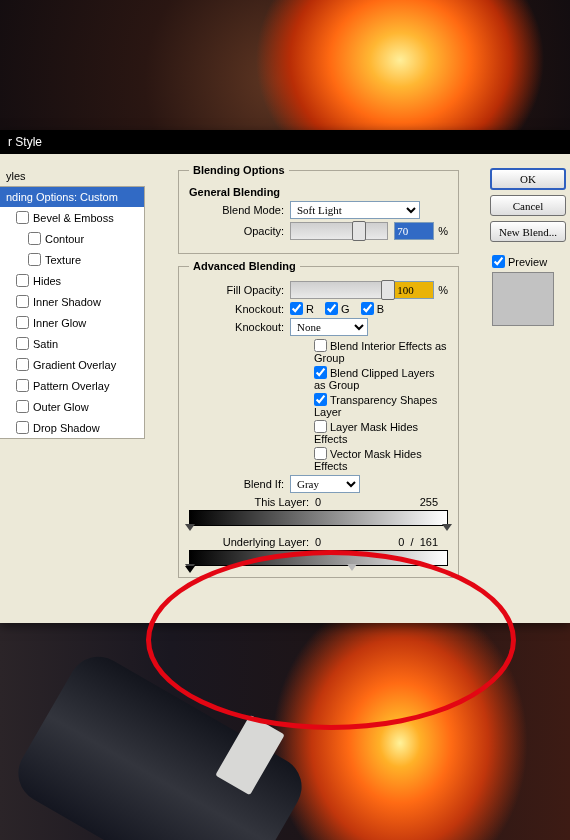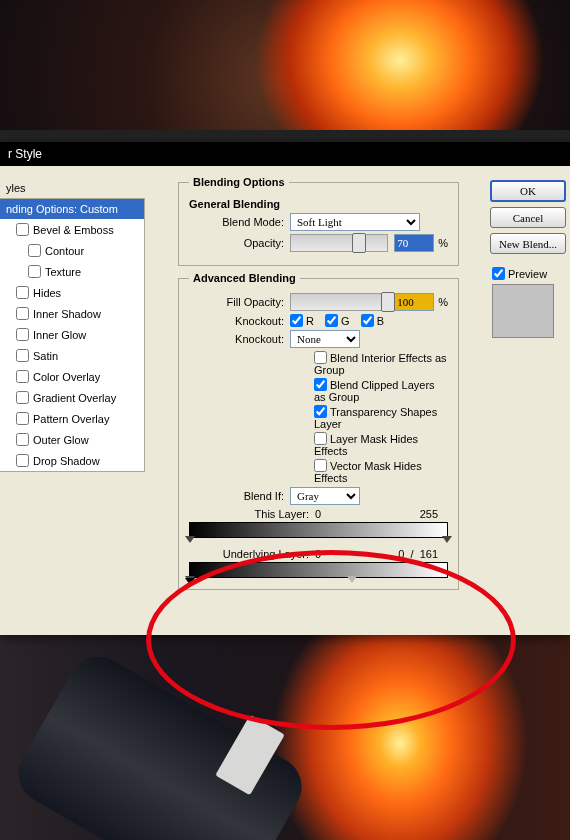--- a/index.html
+++ b/index.html
@@ -5,21 +5,21 @@
   html,body{margin:0;padding:0;width:570px;height:840px;font-family:Tahoma,Arial,sans-serif;font-size:11px;background:#222;overflow:hidden;}
   .bg-top{position:absolute;left:0;top:0;width:570px;height:130px;
      background:radial-gradient(ellipse 200px 180px at 400px 60px,#ffef9a 0%,#ffb733 15%,#ff6a12 35%,#b82d06 55%,rgba(60,13,10,0) 72%),
                 radial-gradient(circle at 280px 80px,#5f3622 0%,#2a1612 45%,#130d10 100%);}
   .bg-bot{position:absolute;left:0;top:623px;width:570px;height:217px;
      background:radial-gradient(ellipse 170px 200px at 400px 120px,#fff29a 0%,#ffb128 12%,#ff6b14 30%,#c1360c 52%,rgba(70,16,12,0) 75%),
                 linear-gradient(90deg,#2b2428 0%,#1a1720 30%,#1e1416 60%,#3d1b14 100%);}
   .sleeve{position:absolute;left:30px;top:700px;width:260px;height:160px;transform:rotate(30deg);
      background:linear-gradient(180deg,#13151d 0%,#33353d 50%,#141620 100%);border-radius:30px;}
   .cuff{position:absolute;left:230px;top:720px;width:40px;height:70px;background:#d8d8d6;transform:rotate(30deg);border-radius:3px;}
-  .window{position:absolute;left:0;top:142px;width:570px;height:493px;background:#ece9d8;box-shadow:0 3px 10px rgba(0,0,0,.5);}
+  .window{position:absolute;left:0;top:130px;width:570px;height:493px;background:#ece9d8;box-shadow:0 3px 10px rgba(0,0,0,.5);}
   .titlebar{background:#000;color:#fff;height:24px;line-height:24px;padding:0 8px;font-size:12px;}
   .body{display:flex;height:469px;gap:23px;}
   .sidebar{width:145px;padding:16px 0 0 0;}
   .sidehead{padding:0 6px 4px;}
   .sideitems{border:1px solid #aca899;border-left:none;background:#fff;width:144px;}
   .sideitems div{padding:4px 8px 4px 16px;color:#000;cursor:default;}
   .sideitems .lvl0{padding-left:6px;}
   .sideitems .sel{background:#316ac5;color:#fff;padding-left:6px;}
   .sideitems label{padding:0;}
   .sideitems div input{margin:0 4px 0 0;vertical-align:-2px;}
@@ -72,21 +72,20 @@
       <div class="sidehead">yles</div>
       <div class="sideitems">
         <div class="sel lvl0">nding Options: Custom</div>
         <div><input type="checkbox" style=""><label>Bevel &amp; Emboss</label></div>
         <div style="padding-left:28px"><input type="checkbox" style=""><label>Contour</label></div>
         <div style="padding-left:28px"><input type="checkbox" style=""><label>Texture</label></div>
         <div><input type="checkbox" style=""><label>Hides</label></div>
         <div><input type="checkbox" style=""><label>Inner Shadow</label></div>
         <div><input type="checkbox" style=""><label>Inner Glow</label></div>
         <div><input type="checkbox" style=""><label>Satin</label></div>
-        <div><input type="checkbox" style=""><label>Color Overlay</label></div>
         <div><input type="checkbox" style=""><label>Gradient Overlay</label></div>
         <div><input type="checkbox" style=""><label>Pattern Overlay</label></div>
         <div><input type="checkbox" style=""><label>Outer Glow</label></div>
         <div><input type="checkbox" style=""><label>Drop Shadow</label></div>
       </div>
     </div>
 
     <div class="center">
       <fieldset>
         <legend>Blending Options</legend>
@@ -118,21 +117,21 @@
         <div class="row">
           <div class="lab">Knockout:</div>
           <span class="chan">
             <label><input type="checkbox" checked="" style=""><span>R</span></label>
             <label><input type="checkbox" checked="" style=""><span>G</span></label>
             <label><input type="checkbox" checked="" style=""><span>B</span></label>
           </span>
         </div>
         <div class="row">
           <div class="lab">Knockout:</div>
-          <select style="width:70px"><option>None</option></select>
+          <select style="width:78px"><option>None</option></select>
         </div>
         <div class="cbrow"><label><input type="checkbox" style=""><span>Blend Interior Effects as Group</span></label></div>
         <div class="cbrow"><label><input type="checkbox" checked="" style=""><span>Blend Clipped Layers as Group</span></label></div>
         <div class="cbrow"><label><input type="checkbox" checked="" style=""><span>Transparency Shapes Layer</span></label></div>
         <div class="cbrow"><label><input type="checkbox" style=""><span>Layer Mask Hides Effects</span></label></div>
         <div class="cbrow"><label><input type="checkbox" style=""><span>Vector Mask Hides Effects</span></label></div>
 
         <div class="blendif">
           <div class="row">
             <div class="lab">Blend If:</div>

